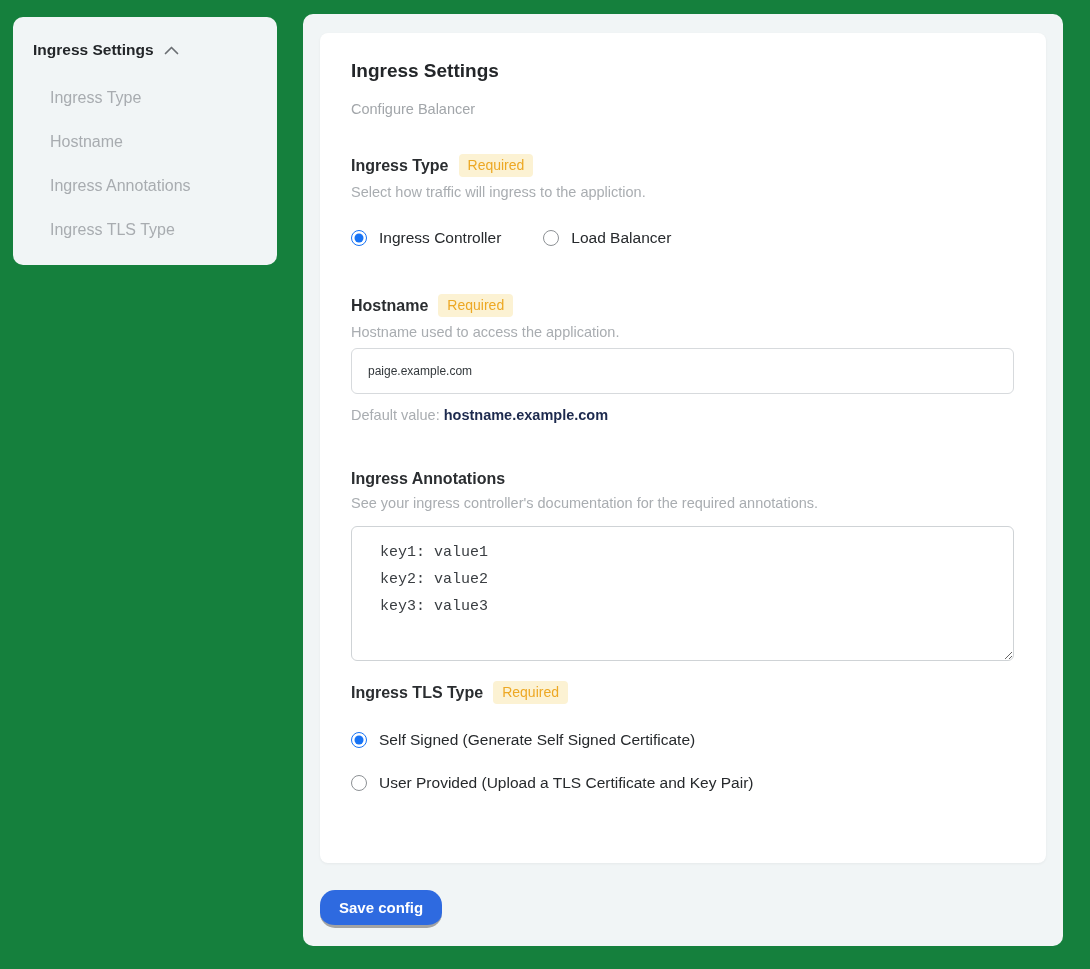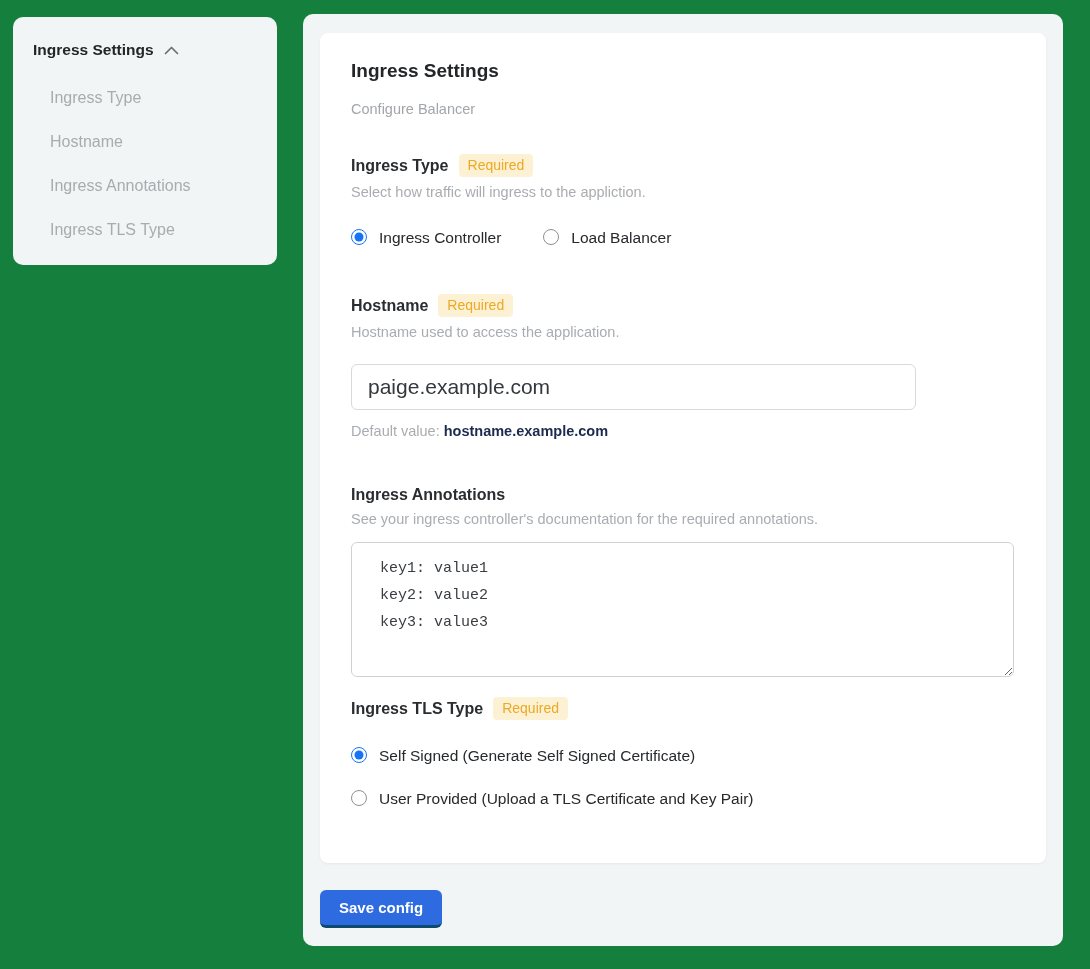--- a/index.html
+++ b/index.html
@@ -68,21 +68,21 @@
     background: #fcf2d3;
     color: #eda824;
     font-size: 14px;
     padding: 3px 9px 4px 9px;
     border-radius: 4px;
   }
   .section-desc { margin-top: 7px; font-size: 14.5px; color: #a9adb1; }
 
   
   .radio-row-inline { margin-top: 29px; display: flex; align-items: center; gap: 42px; }
-  .radio-option { display: flex; align-items: flex-start; gap: 12px; cursor: pointer; }
+  .radio-option { display: flex; align-items: center; gap: 12px; cursor: pointer; }
   .radio-circle {
     width: 16px; height: 16px; border-radius: 50%;
     border: 1.5px solid #8d9195;
     background: #ffffff;
     position: relative; flex: 0 0 auto;
   }
   .radio-circle.checked { border: 1.5px solid #1773f5; }
   .radio-circle.checked::after {
     content: "";
     position: absolute; left: 50%; top: 50%;
@@ -90,27 +90,27 @@
     background: #1773f5;
     transform: translate(-50%, -50%);
   }
   .radio-label { font-size: 15.5px; color: #26292c; }
 
   .radio-stack { margin-top: 27px; }
   .radio-stack .radio-option + .radio-option { margin-top: 25px; }
 
   
   .text-input {
-    margin-top: 24px;
-    width: 565px; height: 46px;
+    margin-top: 8px;
+    width: 663px; height: 46px;
     border: 1px solid #d7dadd;
     border-radius: 6px;
     padding: 0 16px;
     font-family: "Liberation Sans", sans-serif;
-    font-size: 21px;
+    font-size: 12px;
     color: #33383c;
     background: #ffffff;
     outline: none;
     display: block;
   }
   .default-line { margin-top: 13px; font-size: 14.5px; color: #a9adb1; }
   .default-value { font-weight: bold; color: #1d2a4e; }
 
   .annos-textarea {
     margin-top: 15px;
@@ -128,22 +128,22 @@
     display: block;
   }
 
   
   .save-button {
     position: absolute;
     left: 17px; top: 876px;
     min-width: 120px; height: 38px;
     background: #2e6ae0;
     border: none;
-    border-bottom: 3px solid #0c4a6e;
-    border-radius: 6px;
+    border-bottom: 3px solid #a3a3a3;
+    border-radius: 15px;
     color: #ffffff;
     font-family: "Liberation Sans", sans-serif;
     font-size: 15px;
     font-weight: bold;
     padding: 0 19px;
     cursor: pointer;
   }
 </style>
 </head>
 <body>

